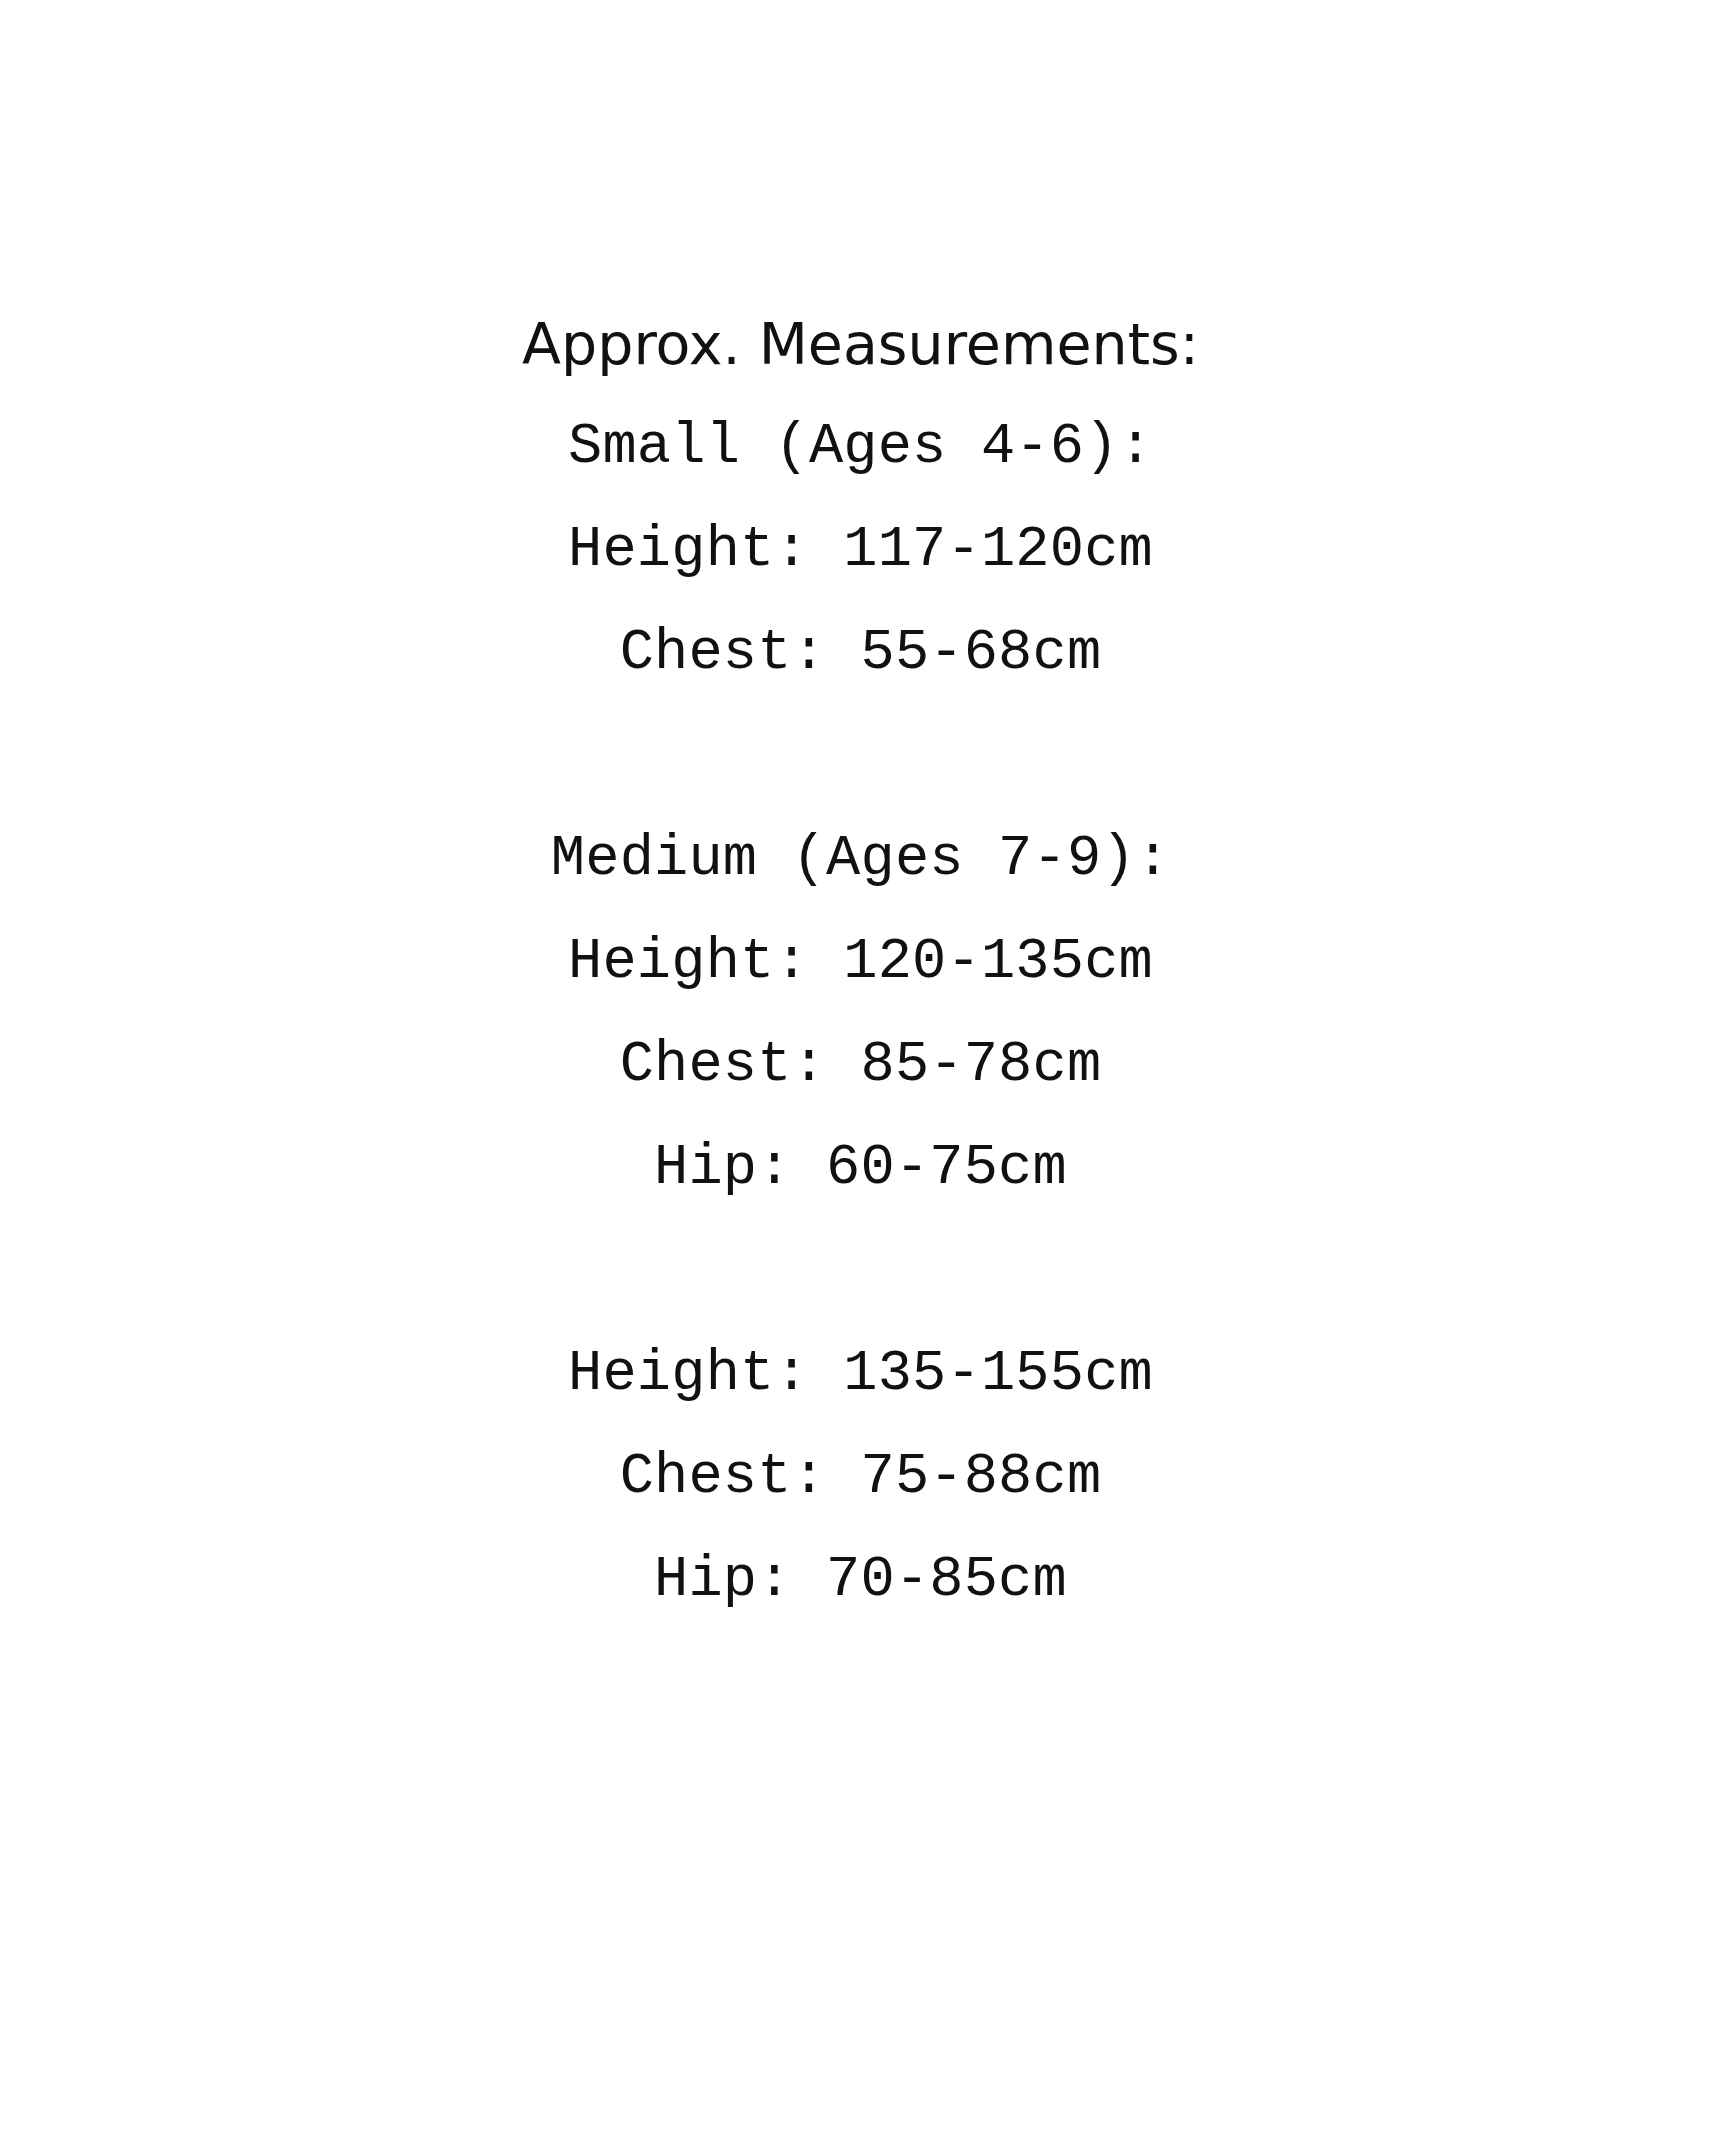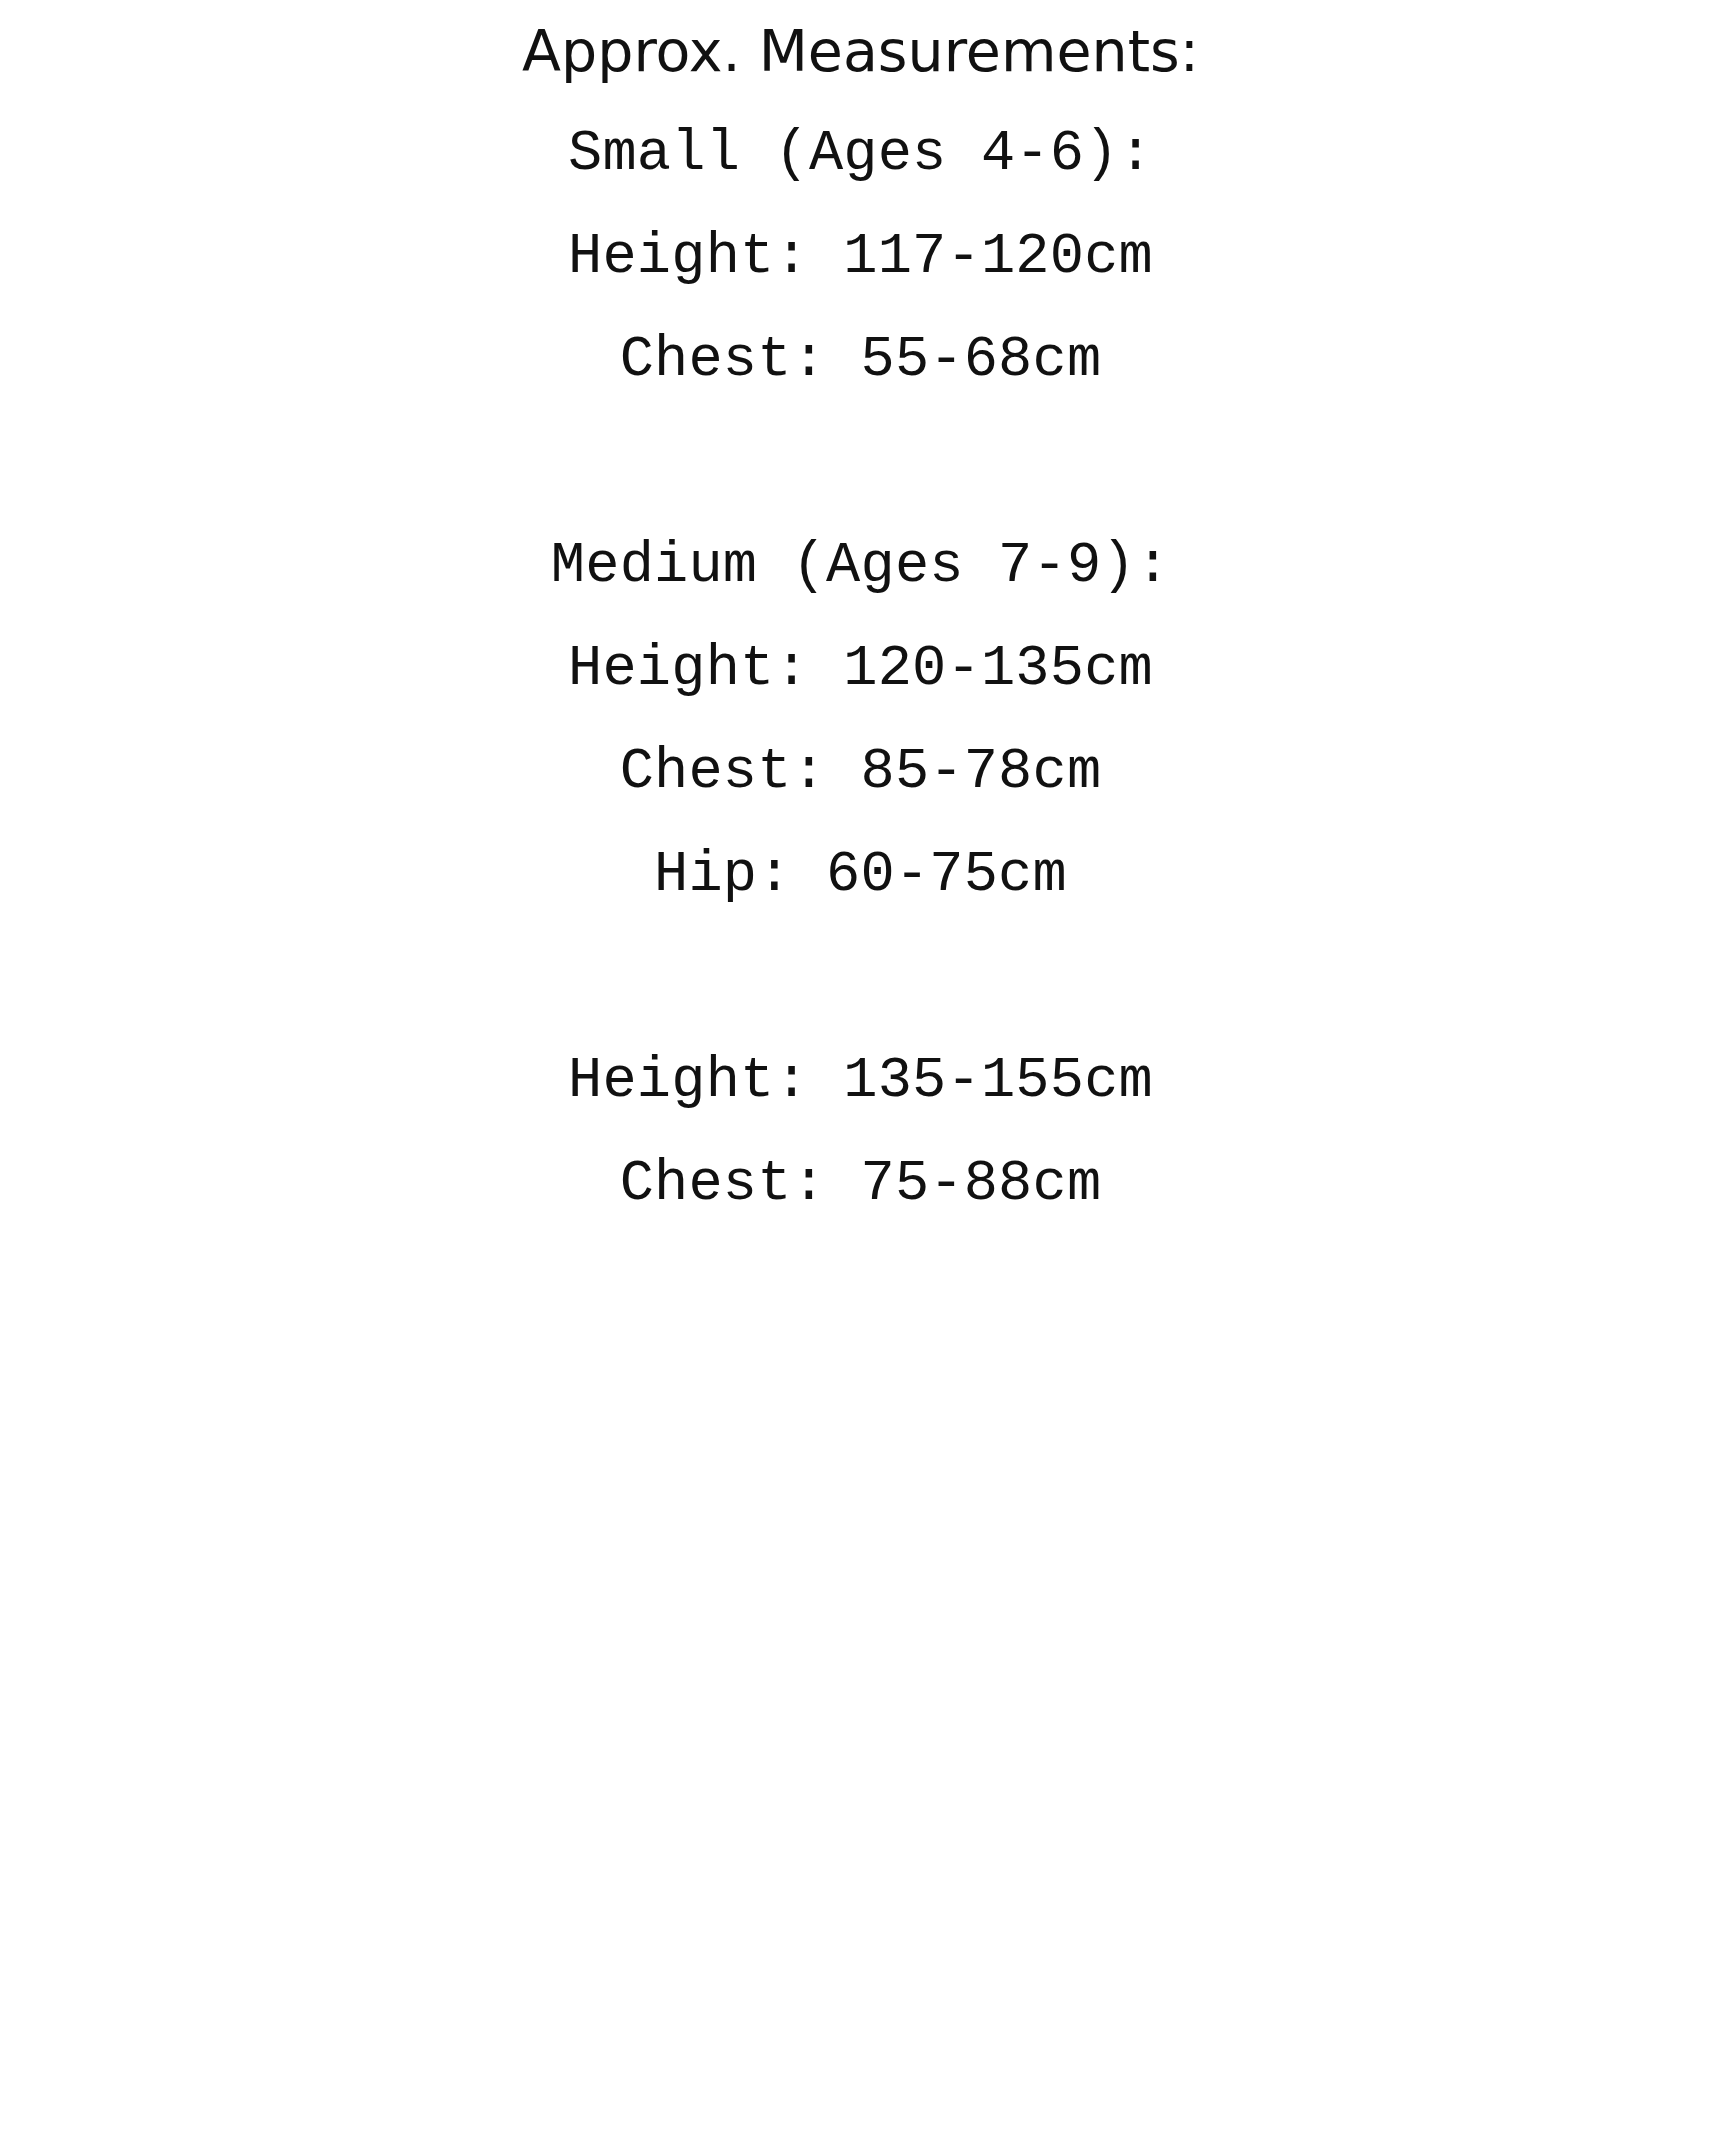--- a/index.html
+++ b/index.html
@@ -15,20 +15,21 @@
     overflow: hidden;
   }
   .sheet {
     width: 1721px;
     height: 2151px;
     box-sizing: border-box;
     display: flex;
     flex-direction: column;
     align-items: center;
     justify-content: flex-start;
+    padding-top: 293px;
   }
   .block {
     display: flex;
     flex-direction: column;
     align-items: center;
   }
   .line {
     font-size: 57px;
     line-height: 103px;
     text-align: center;
@@ -68,16 +69,17 @@
     <div class="line">Height: 120-135cm</div>
     <div class="line">Chest: 85-78cm</div>
     <div class="line">Hip: 60-75cm</div>
   </div>
 
   <div class="gap"></div>
 
   <div class="block">
     <div class="line">Height: 135-155cm</div>
     <div class="line">Chest: 75-88cm</div>
+    <div class="line">Hip: 70-85cm</div>
   </div>
 
 </div>
 
 
 </body></html>

